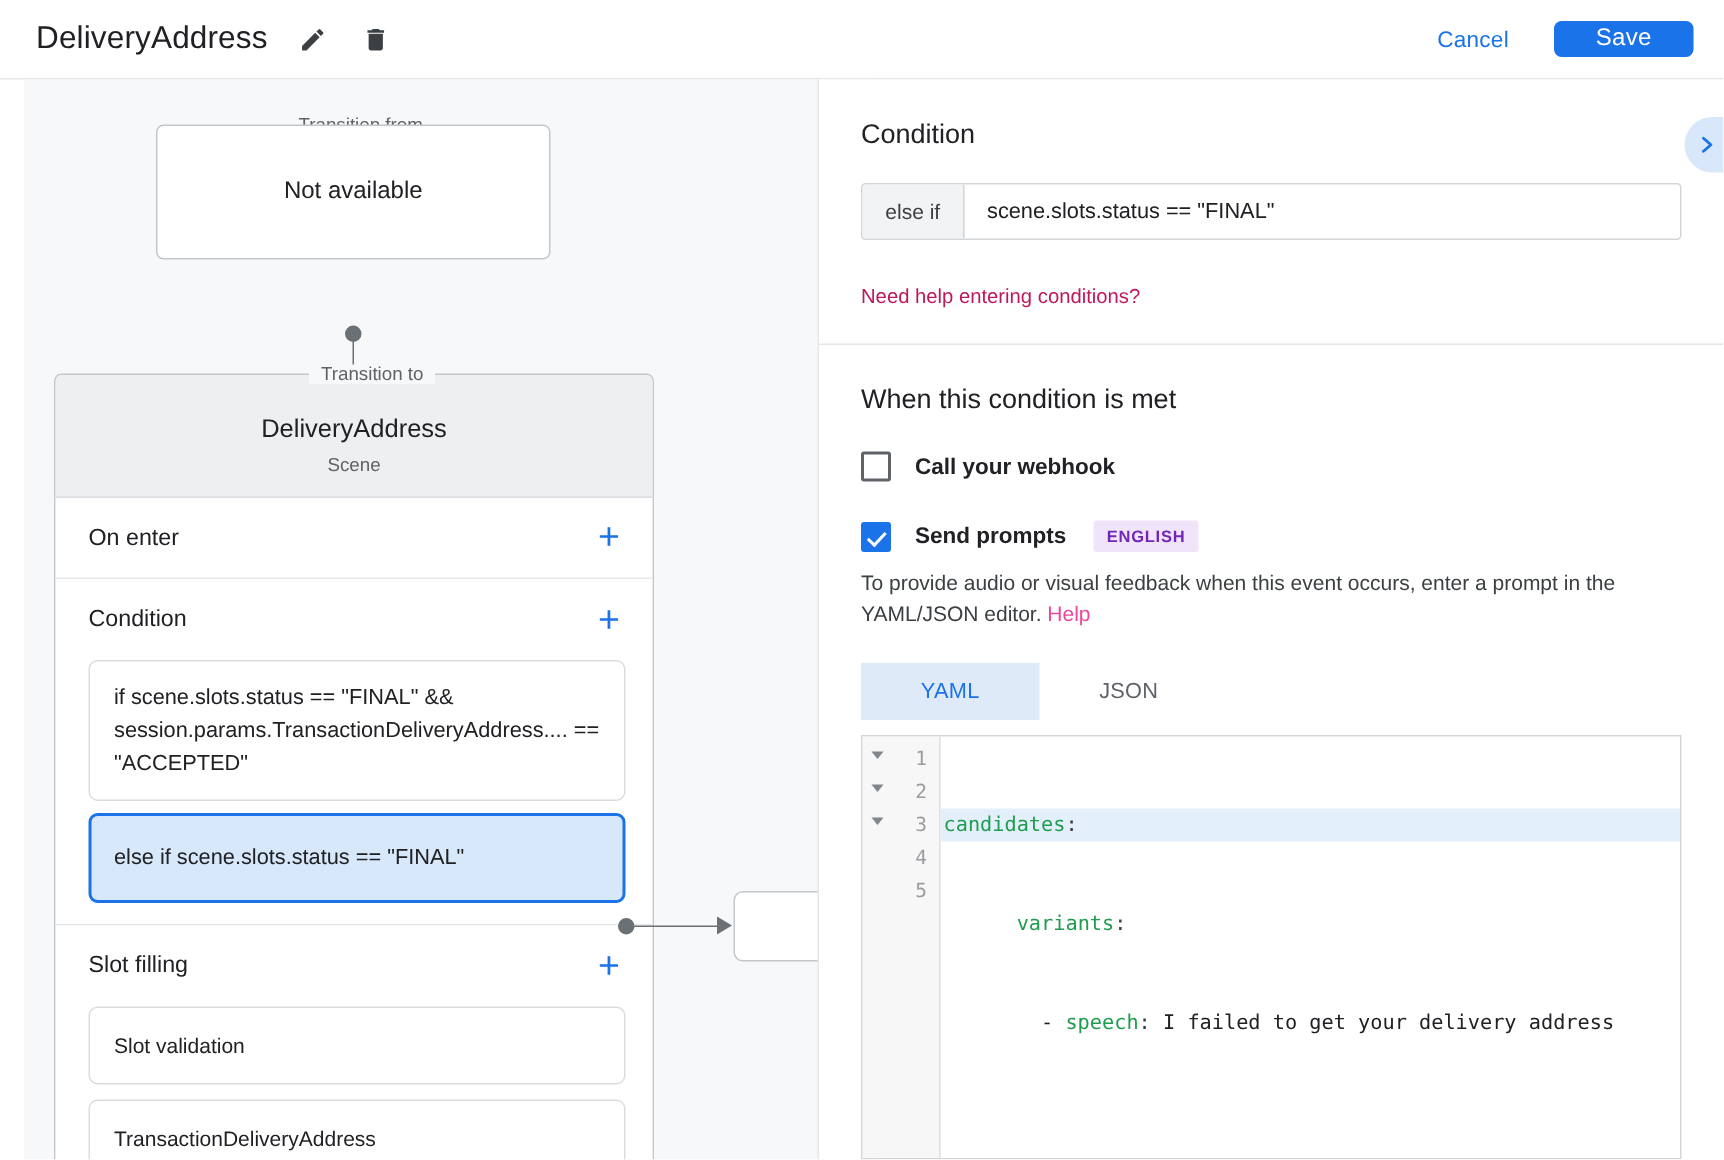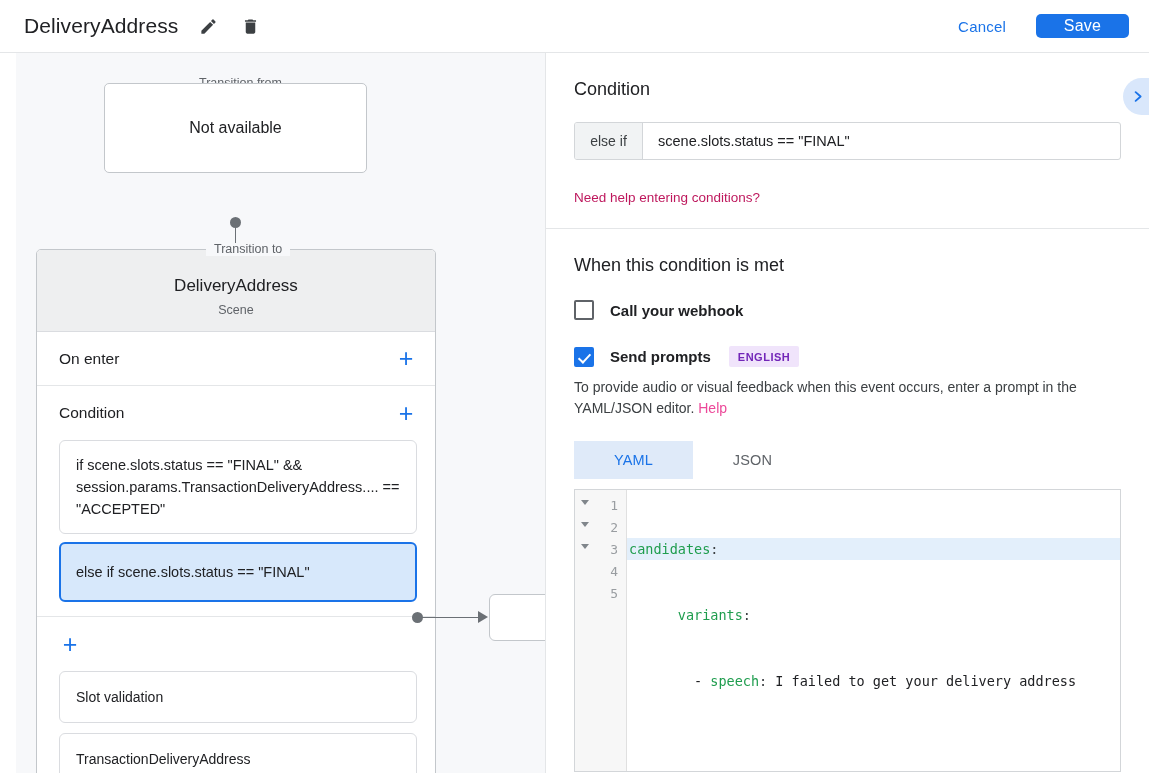--- a/index.html
+++ b/index.html
@@ -457,20 +457,21 @@
       <div class="section-row no-border">
         <div class="section-title">Condition</div>
         <div class="plus-btn">+</div>
       </div>
       <div class="section-body">
         <div class="cond-card">if scene.slots.status == "FINAL" &amp;&amp; session.params.TransactionDeliveryAddress.... == "ACCEPTED"</div>
         <div class="cond-card selected">else if scene.slots.status == "FINAL"</div>
       </div>
 
       <div class="section-row no-border">
+        <div class="section-title">Slot filling</div>
         <div class="plus-btn">+</div>
       </div>
       <div class="section-body last">
         <div class="slot-card">Slot validation</div>
         <div class="slot-card">TransactionDeliveryAddress</div>
       </div>
 
     </div>
 
     <div class="edge-h-dot"></div>

